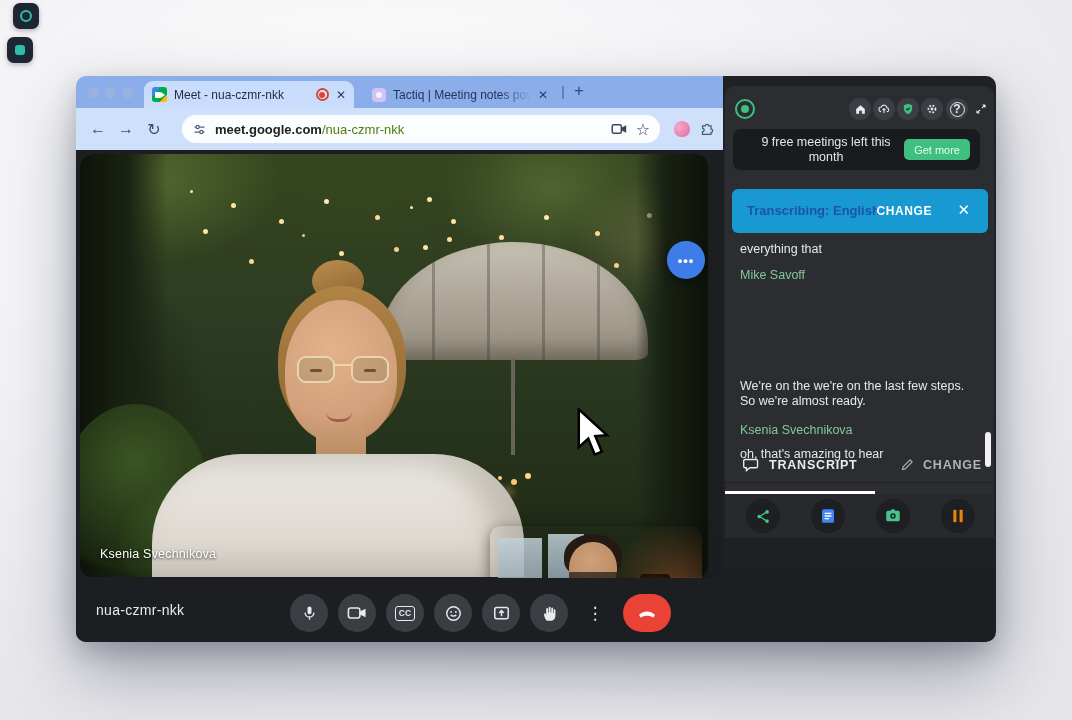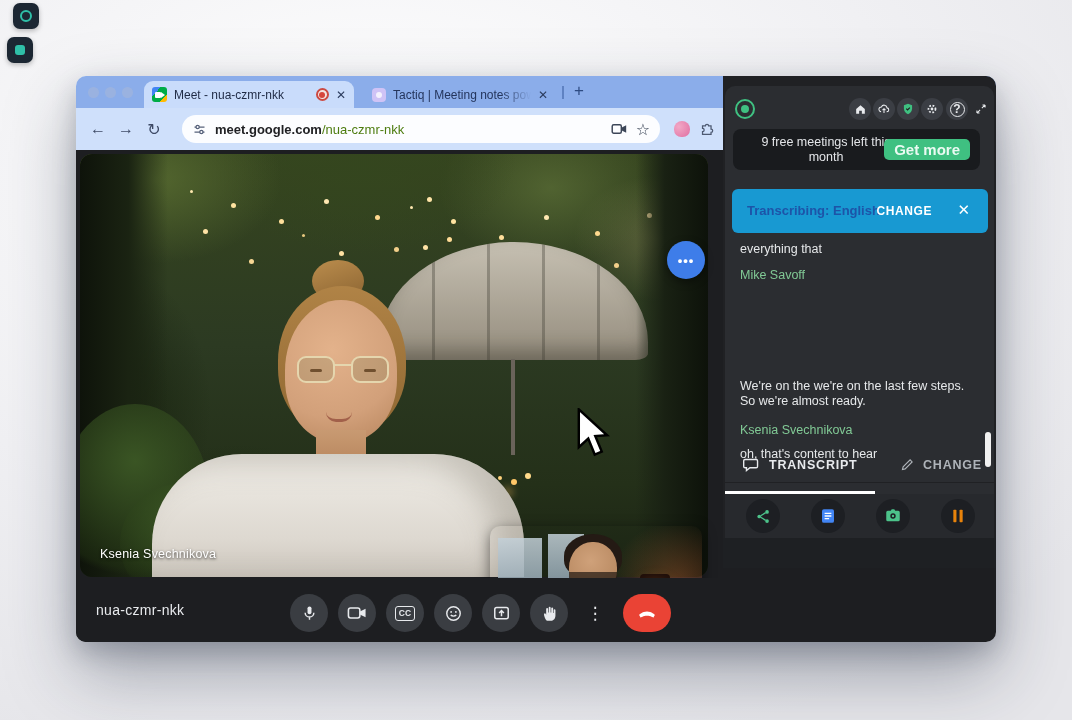--- a/index.html
+++ b/index.html
@@ -135,21 +135,21 @@
   
   .sidebar { position:absolute; left:647px; top:0; width:273px; height:492px; background:#202124; }
   .panel { position:absolute; left:2px; top:10px; width:269px; height:452px; background:#2b2d31; border-radius:10px 10px 0 0; }
   .ticon { position:absolute; width:22px; height:22px; border-radius:50%; background:#3b3e44; display:flex; align-items:center; justify-content:center; }
   .logo-ring { position:absolute; left:10px; top:13px; width:20px; height:20px; border-radius:50%; border:2px solid #3fc081;
      display:flex; align-items:center; justify-content:center; }
   .logo-ring::after { content:""; width:8px; height:8px; border-radius:50%; background:#3fc081; }
   .quota-card { position:absolute; left:8px; top:43px; width:247px; height:41px; background:#191b1e; border-radius:8px; }
   .quota-text { position:absolute; left:18px; top:6px; width:150px; text-align:center; font-size:12.5px; line-height:15px; color:#e3e5e8; }
   .getmore { position:absolute; right:10px; top:10px; height:21px; padding:0 10px; background:#3fc081; border-radius:5px;
-     display:flex; align-items:center; font-size:15px; font-weight:bold; color:#eafaf2; }
+     display:flex; align-items:center; font-size:11px; font-weight:normal; color:#eafaf2; }
   .banner { position:absolute; left:7px; top:103px; width:256px; height:44px; background:#1899d2; border-radius:6px; }
   .banner .lang { position:absolute; left:15px; top:14px; font-size:13px; font-weight:bold; color:#1d54a8; }
   .banner .change { position:absolute; right:56px; top:15px; font-size:12px; font-weight:bold; letter-spacing:.6px; color:#ffffff; }
   .banner .x { position:absolute; right:18px; top:12px; font-size:15px; color:#ffffff; font-weight:bold; }
   .tr-text { position:absolute; left:15px; width:238px; font-size:12.5px; line-height:15px; color:#e6e8ea; }
   .tr-name { position:absolute; left:15px; font-size:12.5px; color:#81c995; }
   .scrollthumb { position:absolute; right:3px; top:346px; width:6px; height:35px; border-radius:3px; background:#f1f1f1; }
   .tactiq-tabs { position:absolute; left:0px; top:367px; width:269px; height:30px; border-bottom:1px solid #202124; }
   .ttab { position:absolute; top:4px; display:flex; align-items:center; gap:8px; font-size:12.5px; font-weight:bold; letter-spacing:.8px; }
   .ttab.on { color:#e8eaed; } .ttab.off { color:#aeb3b9; }
@@ -378,21 +378,21 @@
       <div class="banner">
         <span class="lang">Transcribing: English</span>
         <span class="change">CHANGE</span>
         <span class="x">✕</span>
       </div>
 
       <div class="tr-text" style="top:156px;">everything that</div>
       <div class="tr-name" style="top:182px;">Mike Savoff</div>
       <div class="tr-text" style="top:293px;">We're on the we're on the last few steps. So we're almost ready.</div>
       <div class="tr-name" style="top:337px;">Ksenia Svechnikova</div>
-      <div class="tr-text" style="top:361px;">oh, that's content to hear</div>
+      <div class="tr-text" style="top:361px;">oh, that's amazing to hear</div>
       <div class="scrollthumb"></div>
 
       <div class="tactiq-tabs">
         <div class="ttab on" style="left:18px;">
           <svg width="18" height="16" viewBox="0 0 26 22">
             <path d="M3,3 h16 a2,2 0 0 1 2,2 v8 a2,2 0 0 1 -2,2 h-9 l-5,4 v-4 h-2 a2,2 0 0 1 -2,-2 v-8 a2,2 0 0 1 2,-2 Z" fill="none" stroke="#e8eaed" stroke-width="2"></path>
           </svg>
           <span>TRANSCRIPT</span>
         </div>
         <div class="ttab off" style="left:175px;">

